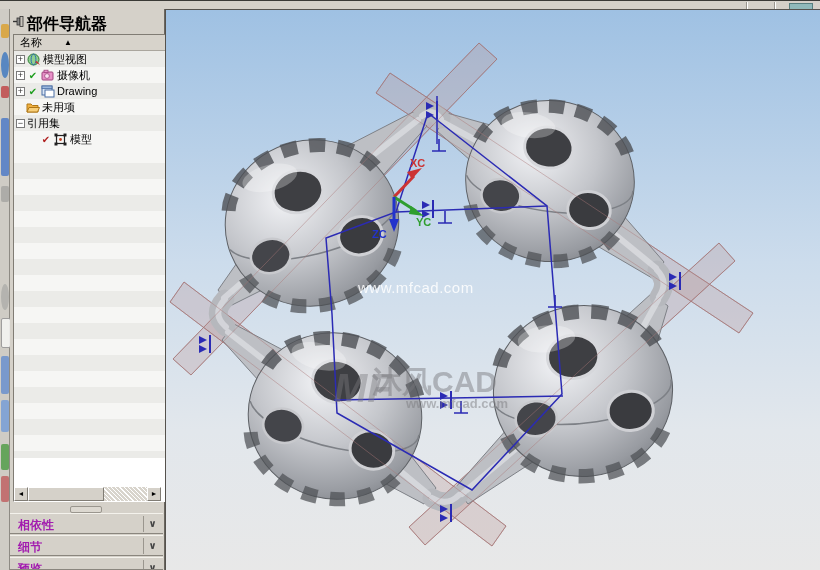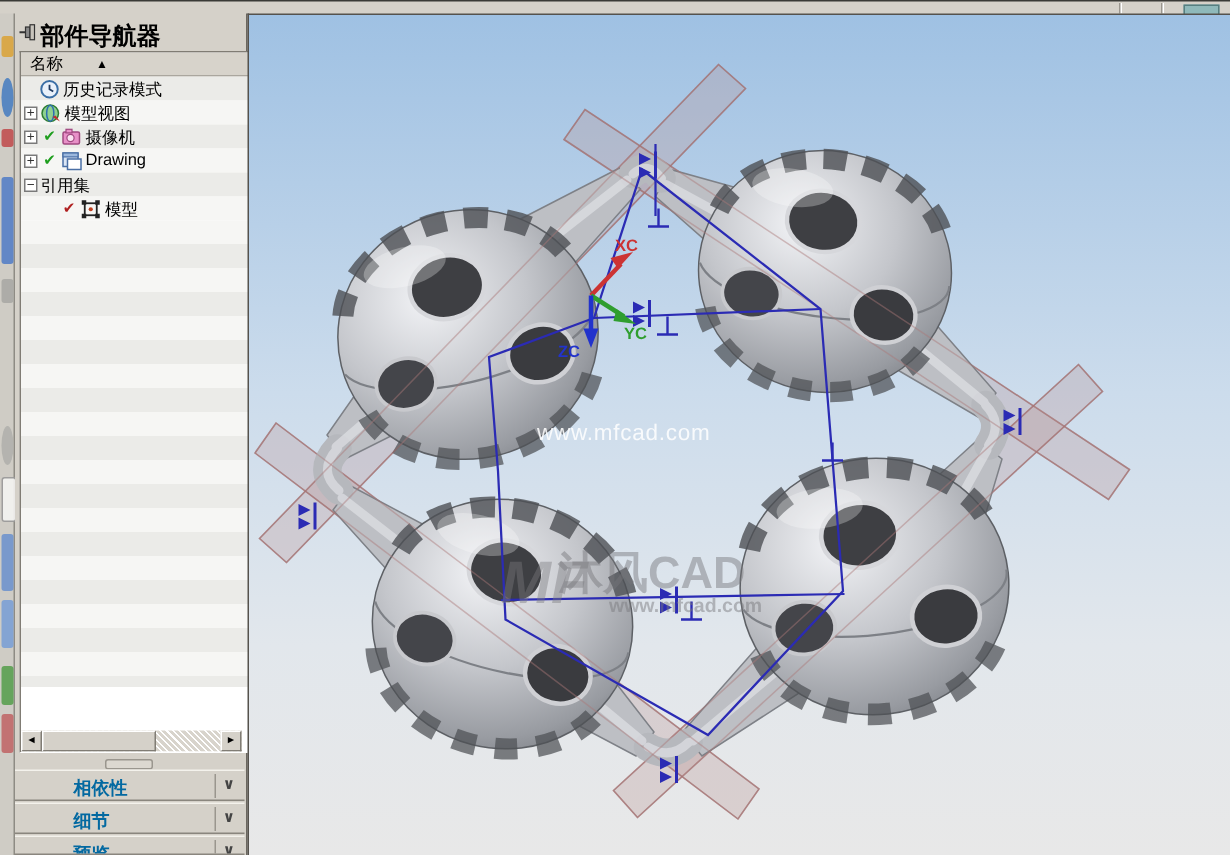--- a/index.html
+++ b/index.html
@@ -49,21 +49,21 @@
           border-top:1px solid #fff;border-left:1px solid #fff;border-bottom:1px solid #807c74;border-right:1px solid #807c74;box-sizing:border-box;}
 
   
   #splitter{position:absolute;left:0;top:494px;width:153px;height:10px;}
   #grip{position:absolute;left:60px;top:3px;width:30px;height:5px;background:#dcd8d0;
         border:1px solid #9a968e;border-radius:2px;}
 
   
   .section{position:absolute;left:0;width:153px;height:21px;background:#d5d1c9;
            border-top:1px solid #f4f2ec;border-bottom:1px solid #8a867e;box-sizing:border-box;}
-  .seclabel{position:absolute;left:8px;top:3px;font-size:12px;font-weight:bold;color:#0369a1;margin-left:31px;}
+  .seclabel{position:absolute;left:8px;top:3px;font-size:12px;font-weight:bold;color:#a21caf;}
   .secbtn{position:absolute;right:2px;top:2px;width:17px;height:16px;border-left:1px solid #9a968e;
           text-align:center;font-size:10px;font-weight:bold;color:#444;line-height:16px;}
 
   
   #viewport{left:165px;top:9px;width:655px;height:561px;border-left:1px solid #55524d;border-top:1px solid #55524d;box-sizing:border-box;}
   #scene{display:block;}
 </style>
 </head>
 <body>
 
@@ -94,27 +94,20 @@
     <rect x="8" y="1.5" width="3" height="10" fill="#c8c4bc" stroke="#333" stroke-width="0.8"></rect>
   </svg>
   <div id="paneltitle">部件导航器</div>
 
   <div id="treebox">
     <div id="treeheader">
       <span>名称</span>
       <span id="sortglyph">▲</span>
     </div>
 
-    <div class="trow" style="padding-left:12px">
-      <svg class="ticon" viewBox="0 0 14 13">
-        <circle cx="7" cy="6.5" r="5.5" fill="#e8f0fa" stroke="#3a6ea5" stroke-width="1.3"></circle>
-        <path d="M7 3.5 V6.5 L9.5 8" stroke="#203a60" stroke-width="1.2" fill="none"></path>
-      </svg>
-      <span class="tlabel">历史记录模式</span>
-    </div>
 
     <div class="trow" style="padding-left:2px">
       <span class="exp">+</span>
       <svg class="ticon" viewBox="0 0 14 13">
         <circle cx="6.5" cy="6.5" r="5.5" fill="#8fd08f" stroke="#2e7d32" stroke-width="1"></circle>
         <ellipse cx="6.5" cy="6.5" rx="2.4" ry="5.4" fill="none" stroke="#2e6db0" stroke-width="1"></ellipse>
         <path d="M8 9 L13 12 L10 8 Z" fill="#c03030"></path>
       </svg>
       <span class="tlabel">模型视图</span>
     </div>
@@ -134,20 +127,27 @@
       <span class="exp">+</span>
       <span class="chk green">✔</span>
       <svg class="ticon" viewBox="0 0 14 13">
         <rect x="1" y="1" width="10" height="9" fill="#dbe6f5" stroke="#4a6fa5" stroke-width="1"></rect>
         <rect x="1" y="1" width="10" height="2.6" fill="#9cb8dd" stroke="#4a6fa5" stroke-width="0.8"></rect>
         <rect x="4" y="5" width="9" height="7" fill="#fff" stroke="#4a6fa5" stroke-width="1"></rect>
       </svg>
       <span class="tlabel">Drawing</span>
     </div>
 
+    <div class="trow" style="padding-left:12px">
+      <svg class="ticon" viewBox="0 0 14 13">
+        <path d="M1 3 L5 3 L6.5 4.5 L12 4.5 L12 11 L1 11 Z" fill="#f0b040" stroke="#b07818" stroke-width="1"></path>
+        <path d="M1 11 L3 6.5 L13.5 6.5 L11.5 11 Z" fill="#f8cf7a" stroke="#b07818" stroke-width="1"></path>
+      </svg>
+      <span class="tlabel">未用项</span>
+    </div>
 
     <div class="trow" style="padding-left:2px">
       <span class="exp">−</span>
       <span class="tlabel">引用集</span>
     </div>
 
     <div class="trow" style="padding-left:26px">
       <span class="chk red">✔</span>
       <svg class="ticon" viewBox="0 0 14 13">
         <rect x="2.5" y="2.5" width="8" height="8" fill="none" stroke="#222" stroke-width="1.2"></rect>

